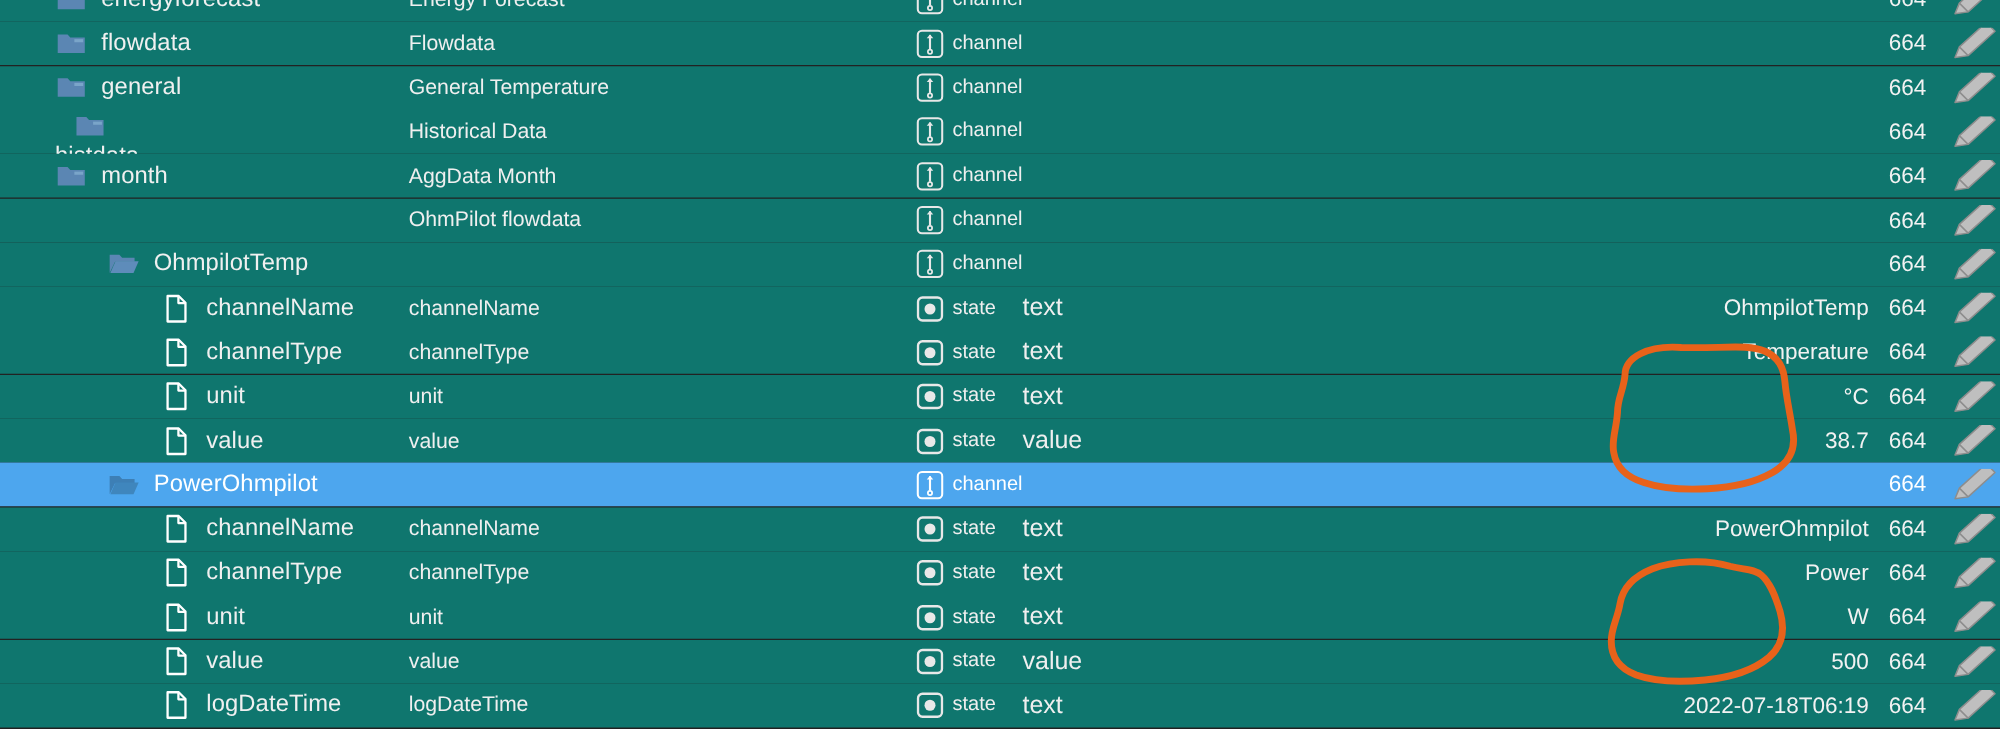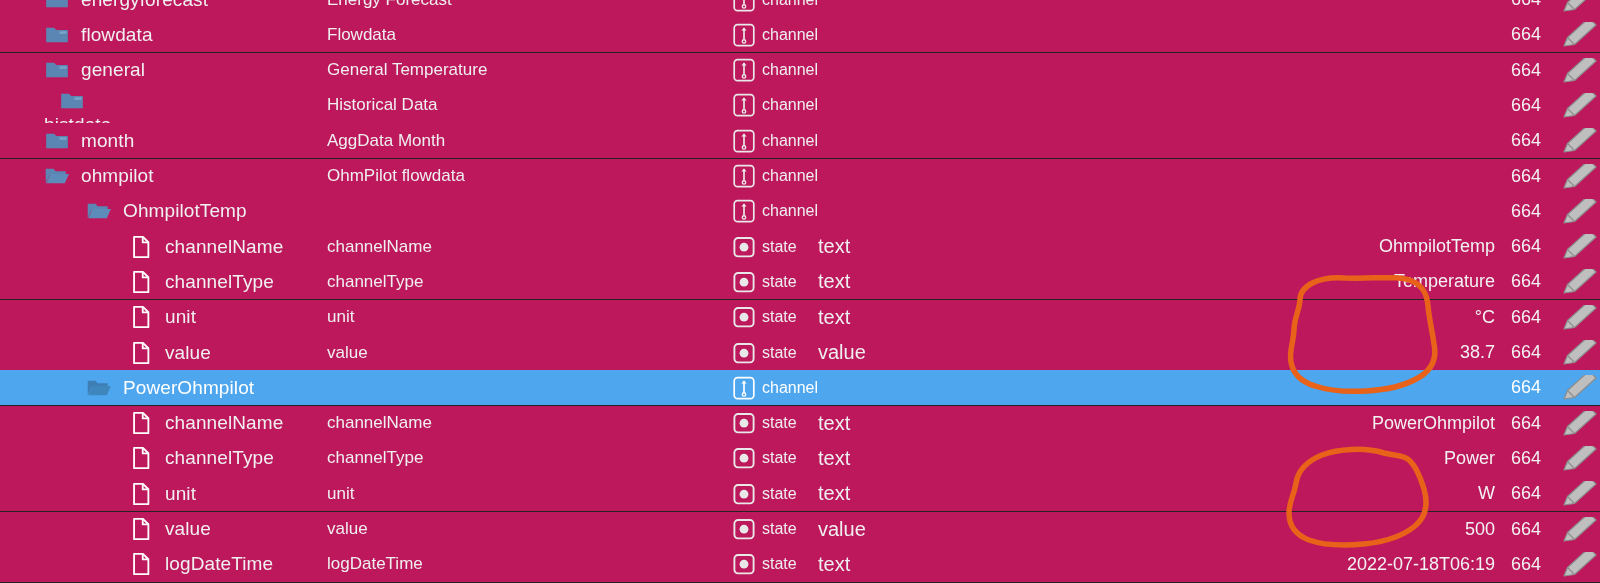--- a/index.html
+++ b/index.html
@@ -7,21 +7,21 @@
     width:1600px; height:583px;
     background:#202020;
     overflow:hidden;
     font-family:"Liberation Sans", sans-serif;
   }
   #app { position:relative; width:1600px; height:583px; background:#222222; }
 
   
   .row {
     position:absolute; left:0; width:1600px; height:35px;
-    background:#be185d;
+    background:#0f766e;
   }
   .row.selected { background:#4da6ee; }
 
   
   .namecell { position:absolute; top:0; height:35px; display:flex; align-items:center; }
   .nm { color:#f0f0f0; font-size:19px; white-space:nowrap; letter-spacing:.1px; }
   .row.selected .nm { color:#ffffff; }
 
   
   .ic { width:26px; height:26px; margin-right:11px; flex:0 0 auto; display:block; }
@@ -215,27 +215,20 @@
         <div class="valcell"></div>
         <div class="num">664</div>
         <div class="pencil">
           <svg viewBox="0 0 42 26" width="42" height="26">
             <path d="M6 24 L9.5 15.5 L31 -4 L38 3 L16.5 22.5 Z" fill="#bfbfbf" stroke="#8d8d8d" stroke-width="1.2" stroke-linejoin="round"></path>
             <path d="M9.5 15.5 L16.5 22.5" stroke="#8d8d8d" stroke-width="1.2"></path>
           </svg>
         </div>
       </div>
       <div class="row" style="top: 158.5px;">
-        <div class="namecell" style="left: 44px;">
-          <svg class="ic" viewBox="0 0 24 24">
-            <path d="M1.6 5.4h7.2l2 2.1H20v3.1H5.6L1.6 18.8z" fill="#5b86b3"></path>
-            <path d="M5.9 10.2H23l-3.8 8.6H2.1z" fill="#5e8cba"></path>
-          </svg>
-          <span class="nm">ohmpilot</span>
-        </div>
         <div class="desc">OhmPilot flowdata</div>
         <div class="typecell">
           <svg class="tic" viewBox="0 0 22 24">
             <rect x="1.2" y="1.6" width="19.6" height="21" rx="3.4" fill="none" stroke="#e8e8e8" stroke-width="1.7"></rect>
             <path d="M11 5.6v10.2" stroke="#e8e8e8" stroke-width="1.7" stroke-linecap="round"></path>
             <path d="M8.4 7.6 11 4.6l2.6 3z" fill="#e8e8e8"></path>
             <circle cx="11" cy="18.4" r="1.7" fill="none" stroke="#e8e8e8" stroke-width="1.4"></circle>
           </svg>
           <span class="tlabel">channel</span>
         </div>

